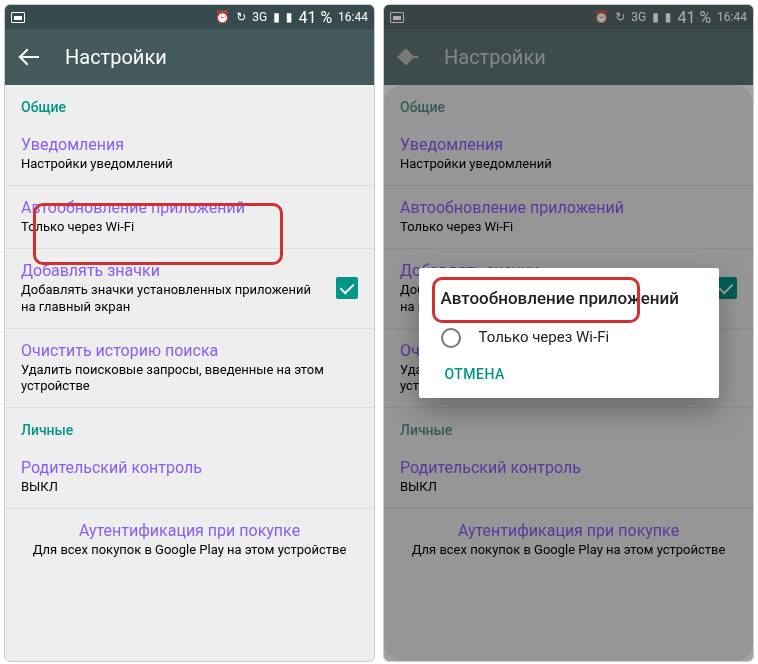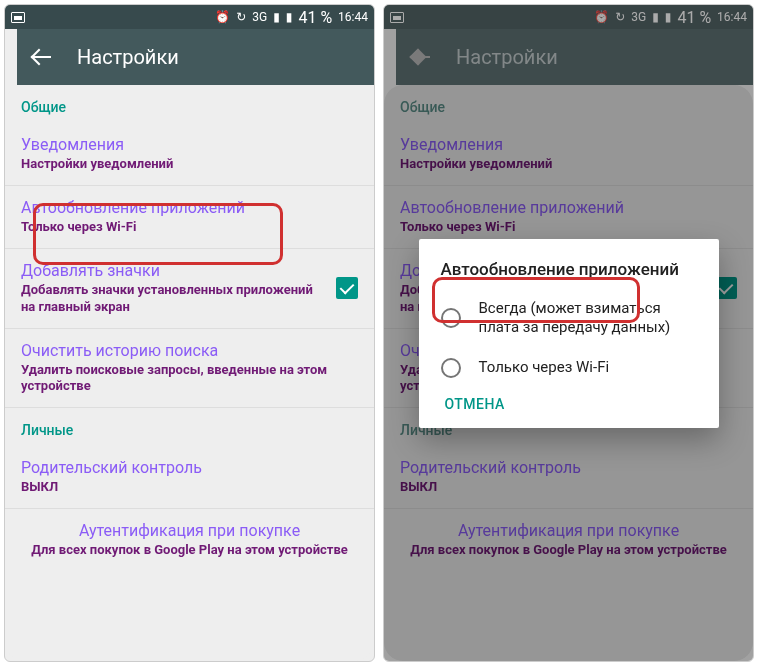--- a/index.html
+++ b/index.html
@@ -44,21 +44,20 @@
   }
   .toolbar {
     height: 56px;
     background: #43595c;
     color: #fff;
     display: flex;
     align-items: center;
     padding: 0 16px;
     gap: 24px;
     font-size: 20px;
-    margin-left: 12px;
   }
   .arrow-back {
     width: 20px; height: 20px; position: relative;
   }
   .arrow-back::before {
     content:''; position:absolute; top:9px; left:0; width:18px; height:2px; background:#fff;
   }
   .arrow-back::after {
     content:''; position:absolute; top:4px; left:0; width:10px; height:10px;
     border-left:2px solid #fff; border-bottom:2px solid #fff;
@@ -72,21 +71,21 @@
     padding: 14px 16px 8px;
   }
   .item {
     background: #eeeeee;
     padding: 12px 16px;
     border-bottom: 1px solid #ddd;
     position: relative;
   }
   .item:last-child { border-bottom: none; text-align: center; }
   .item-title { color: #8b5cf6; font-size: 16px; margin-bottom: 2px; }
-  .item-sub { color: #701a75; font-size: 13px; line-height: 1.3; font-weight: bold; }
+  .item-sub { color: #000000; font-size: 13px; line-height: 1.3; }
   .item-with-check { padding-right: 56px; }
   .checkbox {
     position: absolute; right: 16px; top: 50%; transform: translateY(-50%);
     width: 22px; height: 22px; background: #009688; border-radius: 2px;
     display:flex; align-items:center; justify-content:center;
   }
   .checkbox::after {
     content:''; width:6px; height:11px; border-right:2px solid #fff;
     border-bottom:2px solid #fff; transform: rotate(45deg) translate(-1px,-1px);
   }
@@ -236,24 +235,20 @@
     </div>
     <div class="item">
       <div class="item-title">Аутентификация при покупке</div>
       <div class="item-sub">Для всех покупок в Google Play на этом устройстве</div>
     </div>
   </div>
 
   <div class="scrim">
     <div class="dialog">
       <div class="dialog-title">Автообновление приложений</div>
-      <div class="radio-row">
-        <div class="radio-outer"></div>
-        <div class="radio-label">Всегда (может взиматься плата за передачу данных)</div>
-      </div>
       <div class="radio-row" style="padding-bottom:4px;">
         <div class="radio-outer"></div>
         <div class="radio-label">Только через Wi-Fi</div>
       </div>
       <div class="dialog-actions">
         <div class="dialog-btn">ОТМЕНА</div>
       </div>
     </div>
   </div>
 

